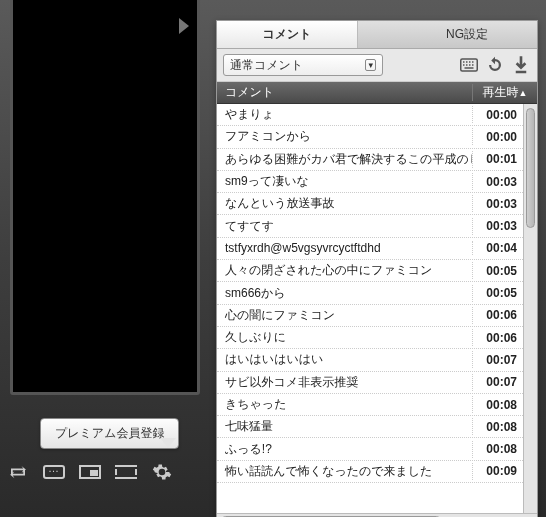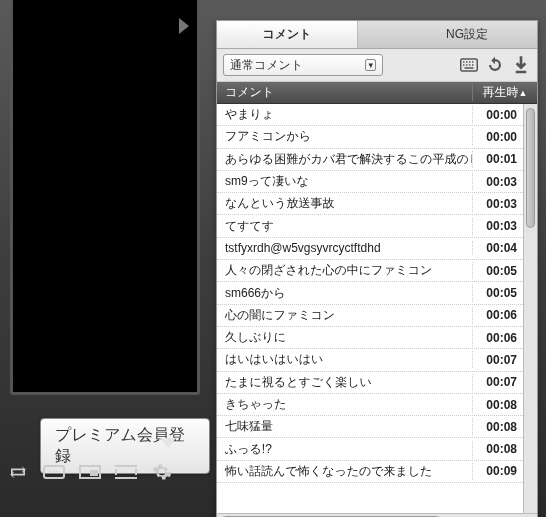--- a/index.html
+++ b/index.html
@@ -35,21 +35,21 @@
     border-left: 10px solid #777;
   }
   .premium-btn {
     position: absolute;
     left: 40px;
     top: 418px;
     background: linear-gradient(to bottom, #fdfdfd, #e5e5e5);
     border: 1px solid #888;
     border-radius: 4px;
     padding: 6px 14px;
-    font-size: 16px;
+    font-size: 12px;
     color: #333;
     box-shadow: 0 1px 3px rgba(0,0,0,0.3);
   }
   .premium-pointer {
     position: absolute;
     left: 160px;
     top: 438px;
     width: 0; height: 0;
     border-left: 8px solid transparent;
     border-right: 8px solid transparent;
@@ -405,21 +405,21 @@
         </div>
         <div class="row">
           <div class="c">久しぶりに</div>
           <div class="t">00:06</div>
         </div>
         <div class="row">
           <div class="c">はいはいはいはい</div>
           <div class="t">00:07</div>
         </div>
         <div class="row">
-          <div class="c">たまに視るとすごく楽しい</div>
+          <div class="c">サビ以外コメ非表示推奨</div>
           <div class="t">00:07</div>
         </div>
         <div class="row">
           <div class="c">きちゃった</div>
           <div class="t">00:08</div>
         </div>
         <div class="row">
           <div class="c">七味猛量</div>
           <div class="t">00:08</div>
         </div>

